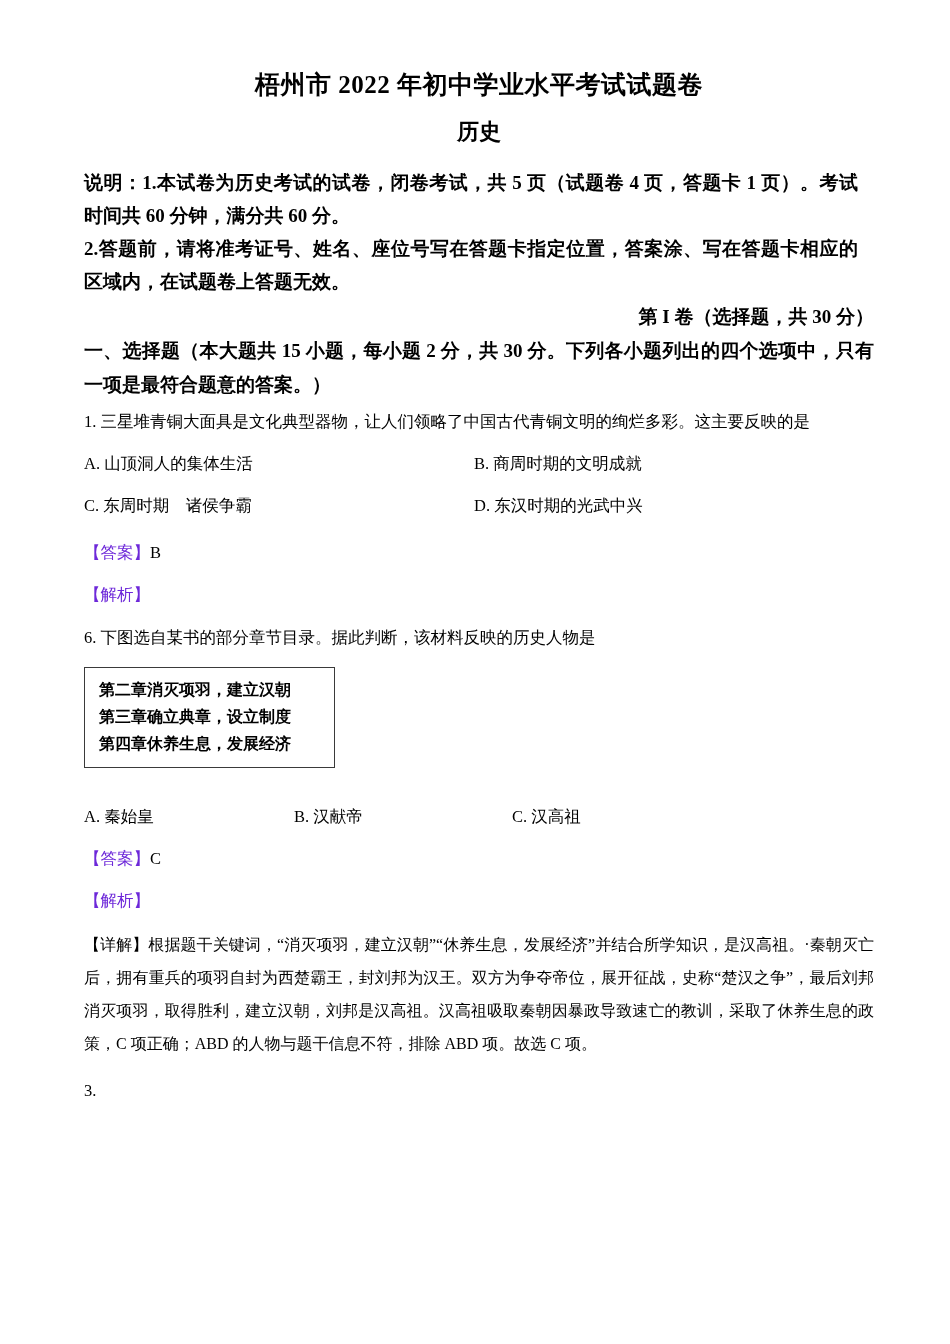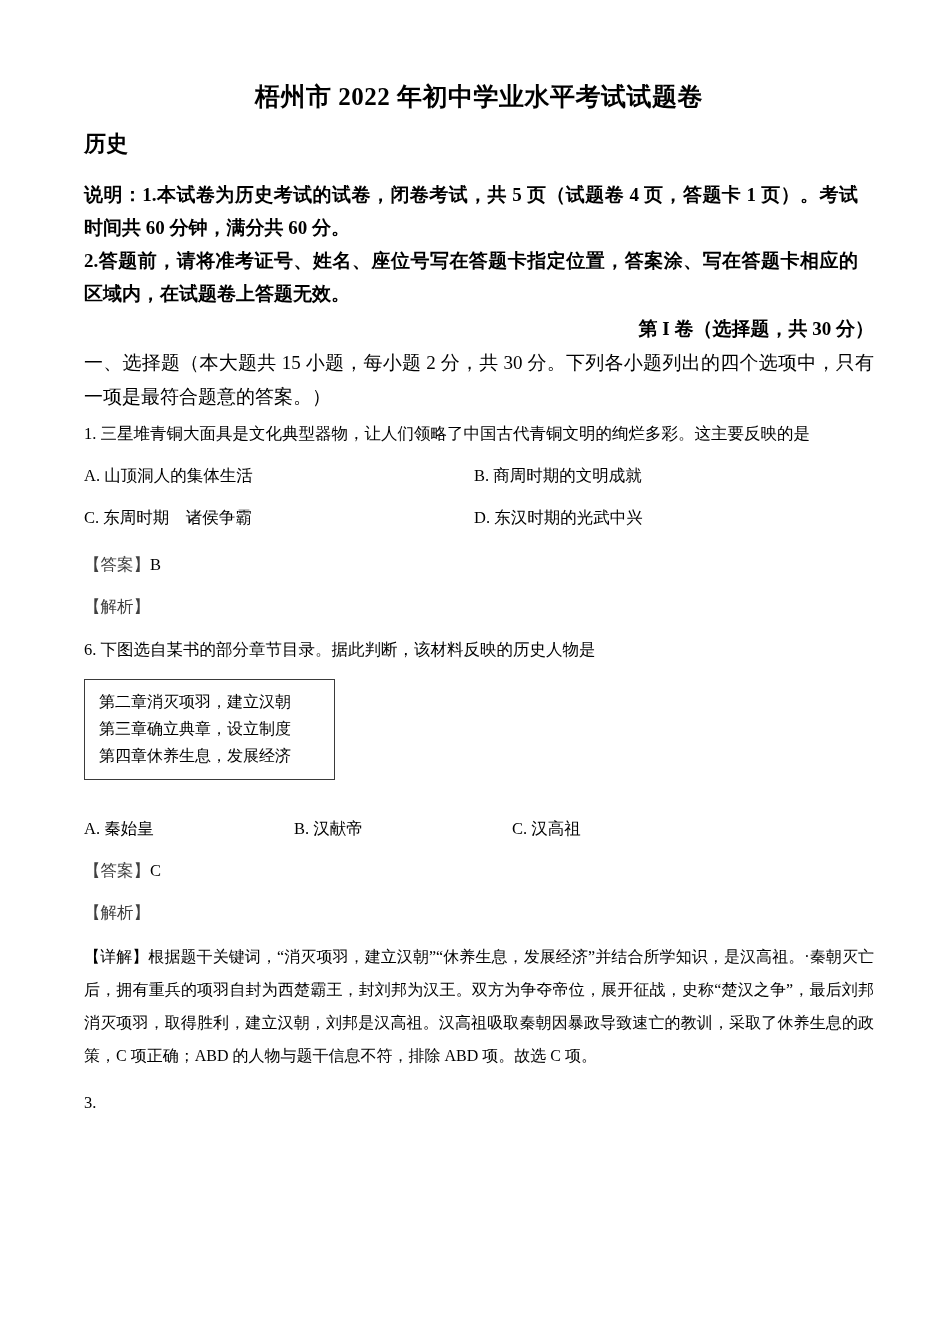--- a/index.html
+++ b/index.html
@@ -19,34 +19,35 @@
     position: absolute;
     left: 0; top: 0;
     width: 950px;
     height: 1344px;
     padding: 0;
     box-sizing: border-box;
   }
   .content {
     position: absolute;
     left: 84px;
-    top: 80px;
+    top: 68px;
     width: 790px;
   }
 
   
   .doc-title {
     text-align: center;
     font-size: 25px;
     font-weight: bold;
     letter-spacing: 0.5px;
     line-height: 34px;
     margin: 0 0 14px 0;
   }
   .doc-subtitle {
+    text-align: center;
     font-size: 22px;
     font-weight: bold;
     line-height: 32px;
     margin: 0 0 18px 0;
   }
 
   
   .instructions {
     font-size: 19px;
     font-weight: bold;
@@ -58,21 +59,21 @@
 
   .section-head {
     text-align: right;
     font-size: 19px;
     font-weight: bold;
     line-height: 34px;
     margin: 0;
   }
   .section-intro {
     font-size: 19px;
-    font-weight: normal;
+    font-weight: bold;
     line-height: 34px;
     text-align: justify;
     margin: 0 0 6px 0;
   }
 
   
   .q-stem {
     font-size: 16.5px;
     line-height: 27px;
     margin: 0;
@@ -97,42 +98,42 @@
   .opt { white-space: nowrap; }
 
   
   .ans-line {
     font-size: 16.5px;
     line-height: 26px;
     margin-top: 21px;
   }
   .ans-line.tight { margin-top: 16px; }
   .lbl-blue {
-    color: #404040;
+    color: #6d28d9;
   }
   .ans-letter { color: #000; }
 
   .detail {
     font-size: 16px;
     line-height: 33px;
     text-align: justify;
     margin-top: 14px;
   }
 
   
   .fig-box {
     border: 1.5px solid #3a3a3a;
     width: 251px;
     box-sizing: border-box;
     padding: 8px 14px 10px 14px;
     margin-top: 16px;
     font-size: 16px;
     line-height: 27px;
   }
-  .fig-line { white-space: nowrap; }
+  .fig-line { white-space: nowrap; font-weight: bold; }
 
   .spacer-sm { height: 30px; }
   .trailing-num {
     font-size: 16.5px;
     line-height: 26px;
     margin-top: 18px;
   }
 </style>
 </head>
 <body>

